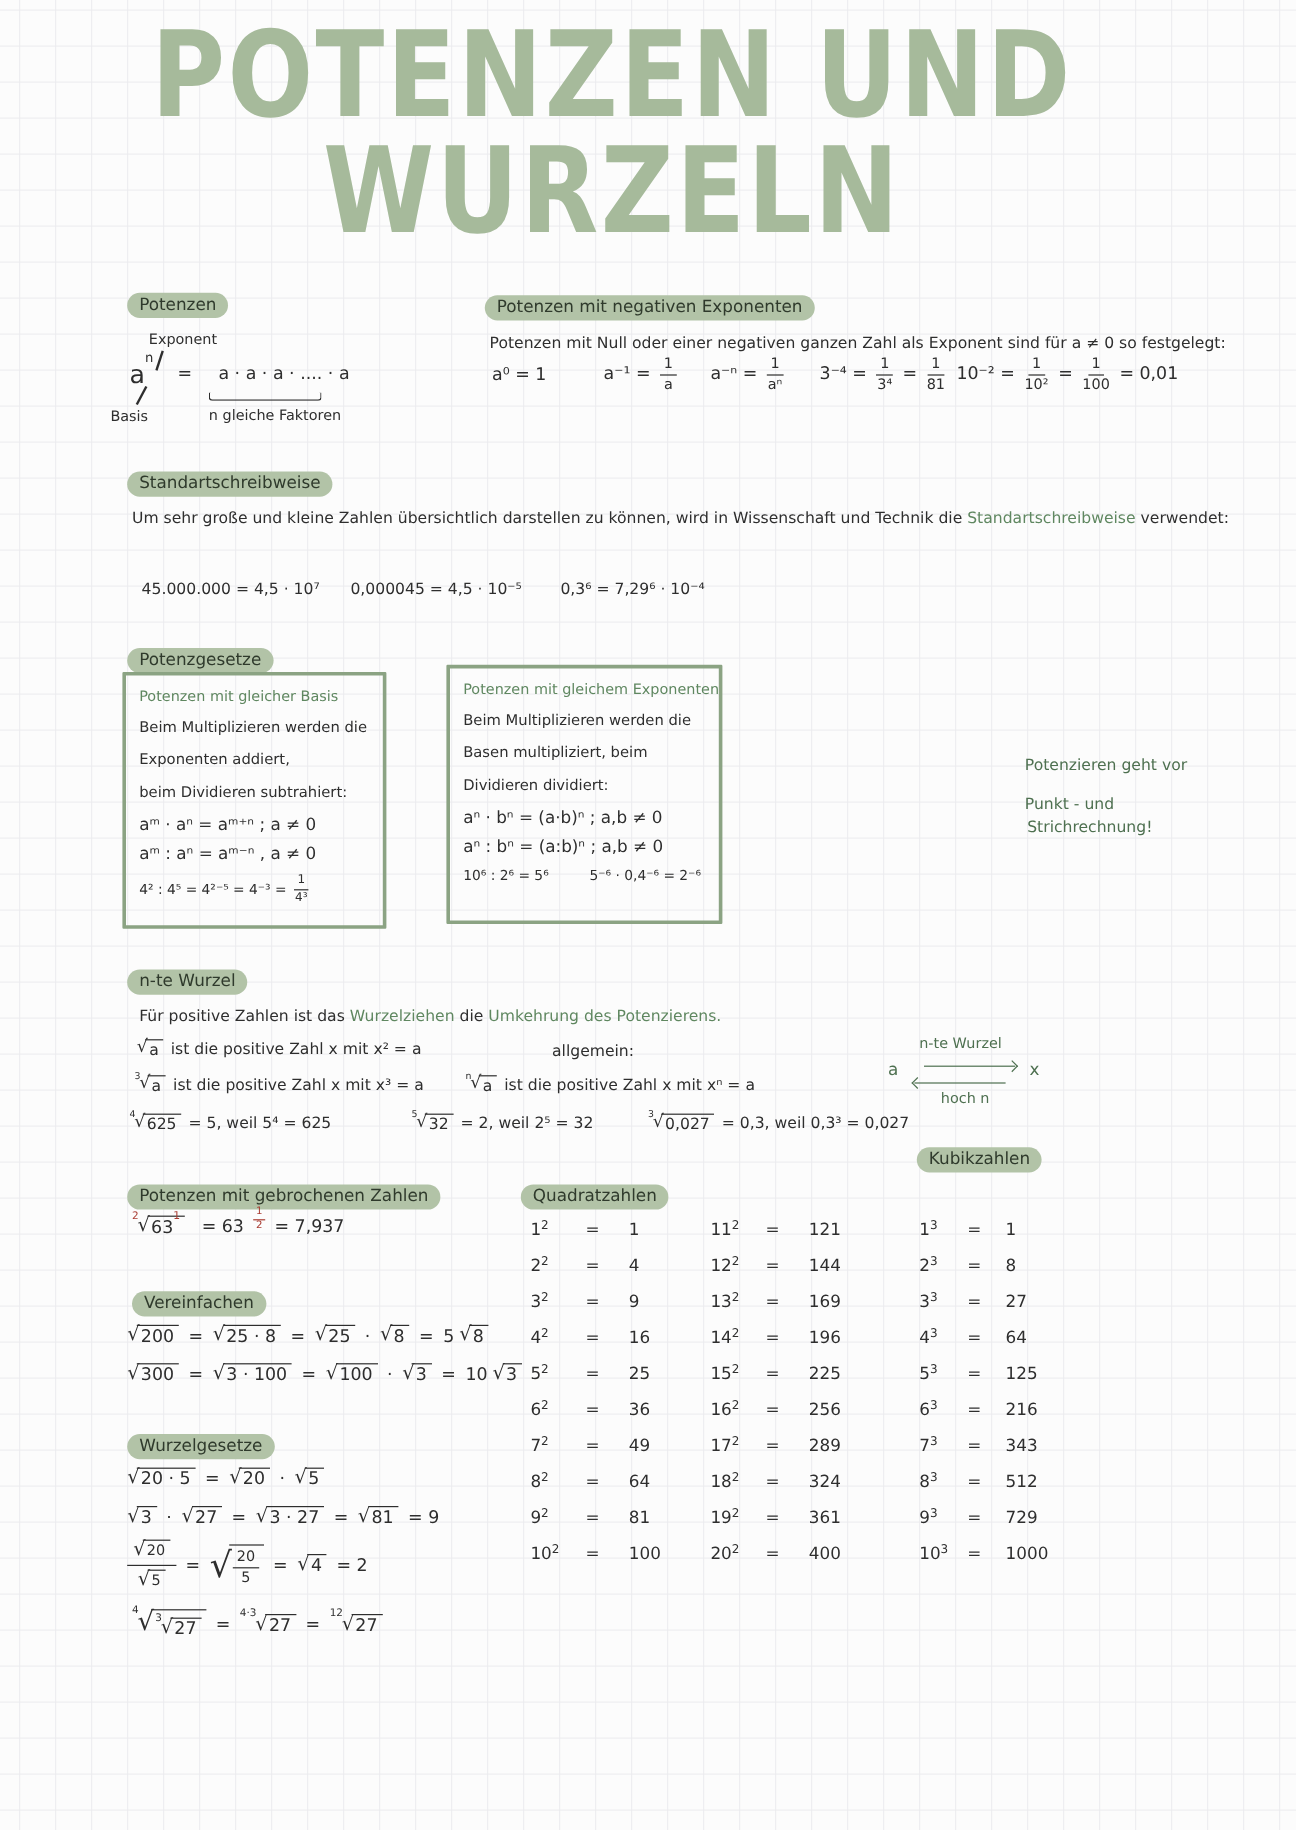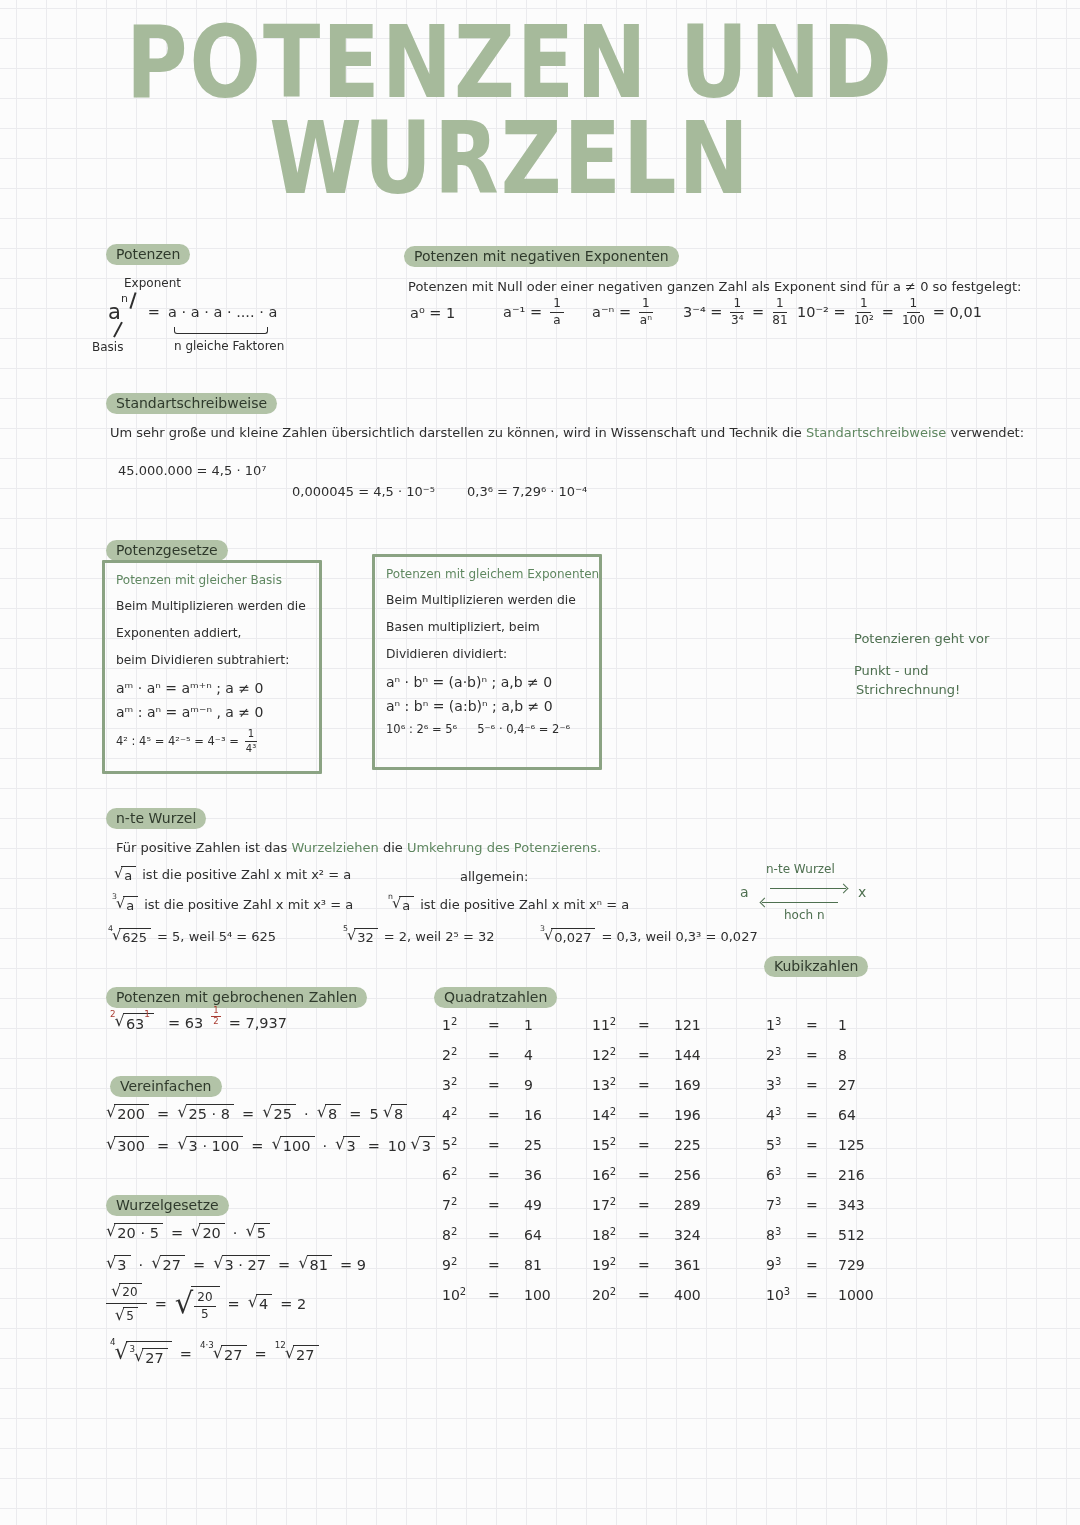--- a/index.html
+++ b/index.html
@@ -87,21 +87,21 @@
 
   <span class="abs pill" style="left:106px;top:244px">Potenzen</span>
   <span class="abs small" style="left:124px;top:276px">Exponent</span>
   <span class="slant" style="left:132px;top:292px;transform:rotate(18deg)"></span>
   <div class="mrow" style="left:108px;top:300px">
     <span class="an">
         <span class="bigvar">a</span>
         <sup class="bigsup">n</sup>
       </span>
     <span style="margin-left:12px">=</span>
-    <span style="">a · a · a · .... · a</span>
+    <span style="margin-left:14px">a · a · a · .... · a</span>
   </div>
   <span class="bracket" style="left:174px;top:327px;width:92px"></span>
   <span class="slant" style="left:117px;top:321px;transform:rotate(28deg)"></span>
   <span class="abs small" style="left:92px;top:340px">Basis</span>
   <span class="abs small" style="left:174px;top:339px">n gleiche Faktoren</span>
 
   <span class="abs pill" style="left:404px;top:246px">Potenzen mit negativen Exponenten</span>
   <div class="abs line12" style="left:408px;top:279px">Potenzen mit Null oder einer negativen ganzen Zahl als Exponent sind für a ≠ 0 so festgelegt:</div>
   <div class="mrow" style="left:410px;top:305px">
     <span>a⁰ = 1</span>
@@ -145,21 +145,21 @@
       </span>
     <span>= 0,01</span>
   </div>
 
   <span class="abs pill" style="left:106px;top:393px">Standartschreibweise</span>
   <div class="abs line12" style="left:110px;top:425px">
     <span>Um sehr große und kleine Zahlen übersichtlich darstellen zu können, wird in Wissenschaft und Technik die</span>
     <span class="green">Standartschreibweise</span>
     <span>verwendet:</span>
   </div>
-  <div class="abs line13" style="left:118px;top:463px">45.000.000 = 4,5 · 10⁷</div>
+  <div class="abs line13" style="left:118px;top:484px">45.000.000 = 4,5 · 10⁷</div>
   <div class="abs line13" style="left:292px;top:484px">0,000045 = 4,5 · 10⁻⁵</div>
   <div class="abs line13" style="left:467px;top:484px">0,3⁶ = 7,29⁶ · 10⁻⁴</div>
 
   <span class="abs pill" style="left:106px;top:540px">Potenzgesetze</span>
 
   <div class="lawbox" style="left:102px;top:560px;width:220px;height:214px">
     <div class="boxhead">Potenzen mit gleicher Basis</div>
     <div class="boxline">Beim Multiplizieren werden die</div>
     <div class="boxline">Exponenten addiert,</div>
     <div class="boxline">beim Dividieren subtrahiert:</div>
@@ -176,21 +176,21 @@
 
   <div class="lawbox" style="left:372px;top:554px;width:230px;height:216px">
     <div class="boxhead">Potenzen mit gleichem Exponenten</div>
     <div class="boxline">Beim Multiplizieren werden die</div>
     <div class="boxline">Basen multipliziert, beim</div>
     <div class="boxline">Dividieren dividiert:</div>
     <div class="boxmath">aⁿ · bⁿ = (a·b)ⁿ ;  a,b ≠ 0</div>
     <div class="boxmath">aⁿ : bⁿ = (a:b)ⁿ ;  a,b ≠ 0</div>
     <div class="boxmath smaller">
       <span>10⁶ : 2⁶ = 5⁶</span>
-      <span style="margin-left:14px">5⁻⁶ · 0,4⁻⁶ = 2⁻⁶</span>
+      <span style="margin-left:28px">5⁻⁶ · 0,4⁻⁶ = 2⁻⁶</span>
     </div>
   </div>
 
 
   <div class="noteline" style="left:854px;top:631px">Potenzieren geht vor</div>
   <div class="noteline" style="left:854px;top:663px">Punkt - und</div>
   <div class="noteline" style="left:856px;top:682px">Strichrechnung!</div>
 
   <span class="abs pill" style="left:106px;top:808px">n-te Wurzel</span>
   <div class="abs line13" style="left:116px;top:840px">

